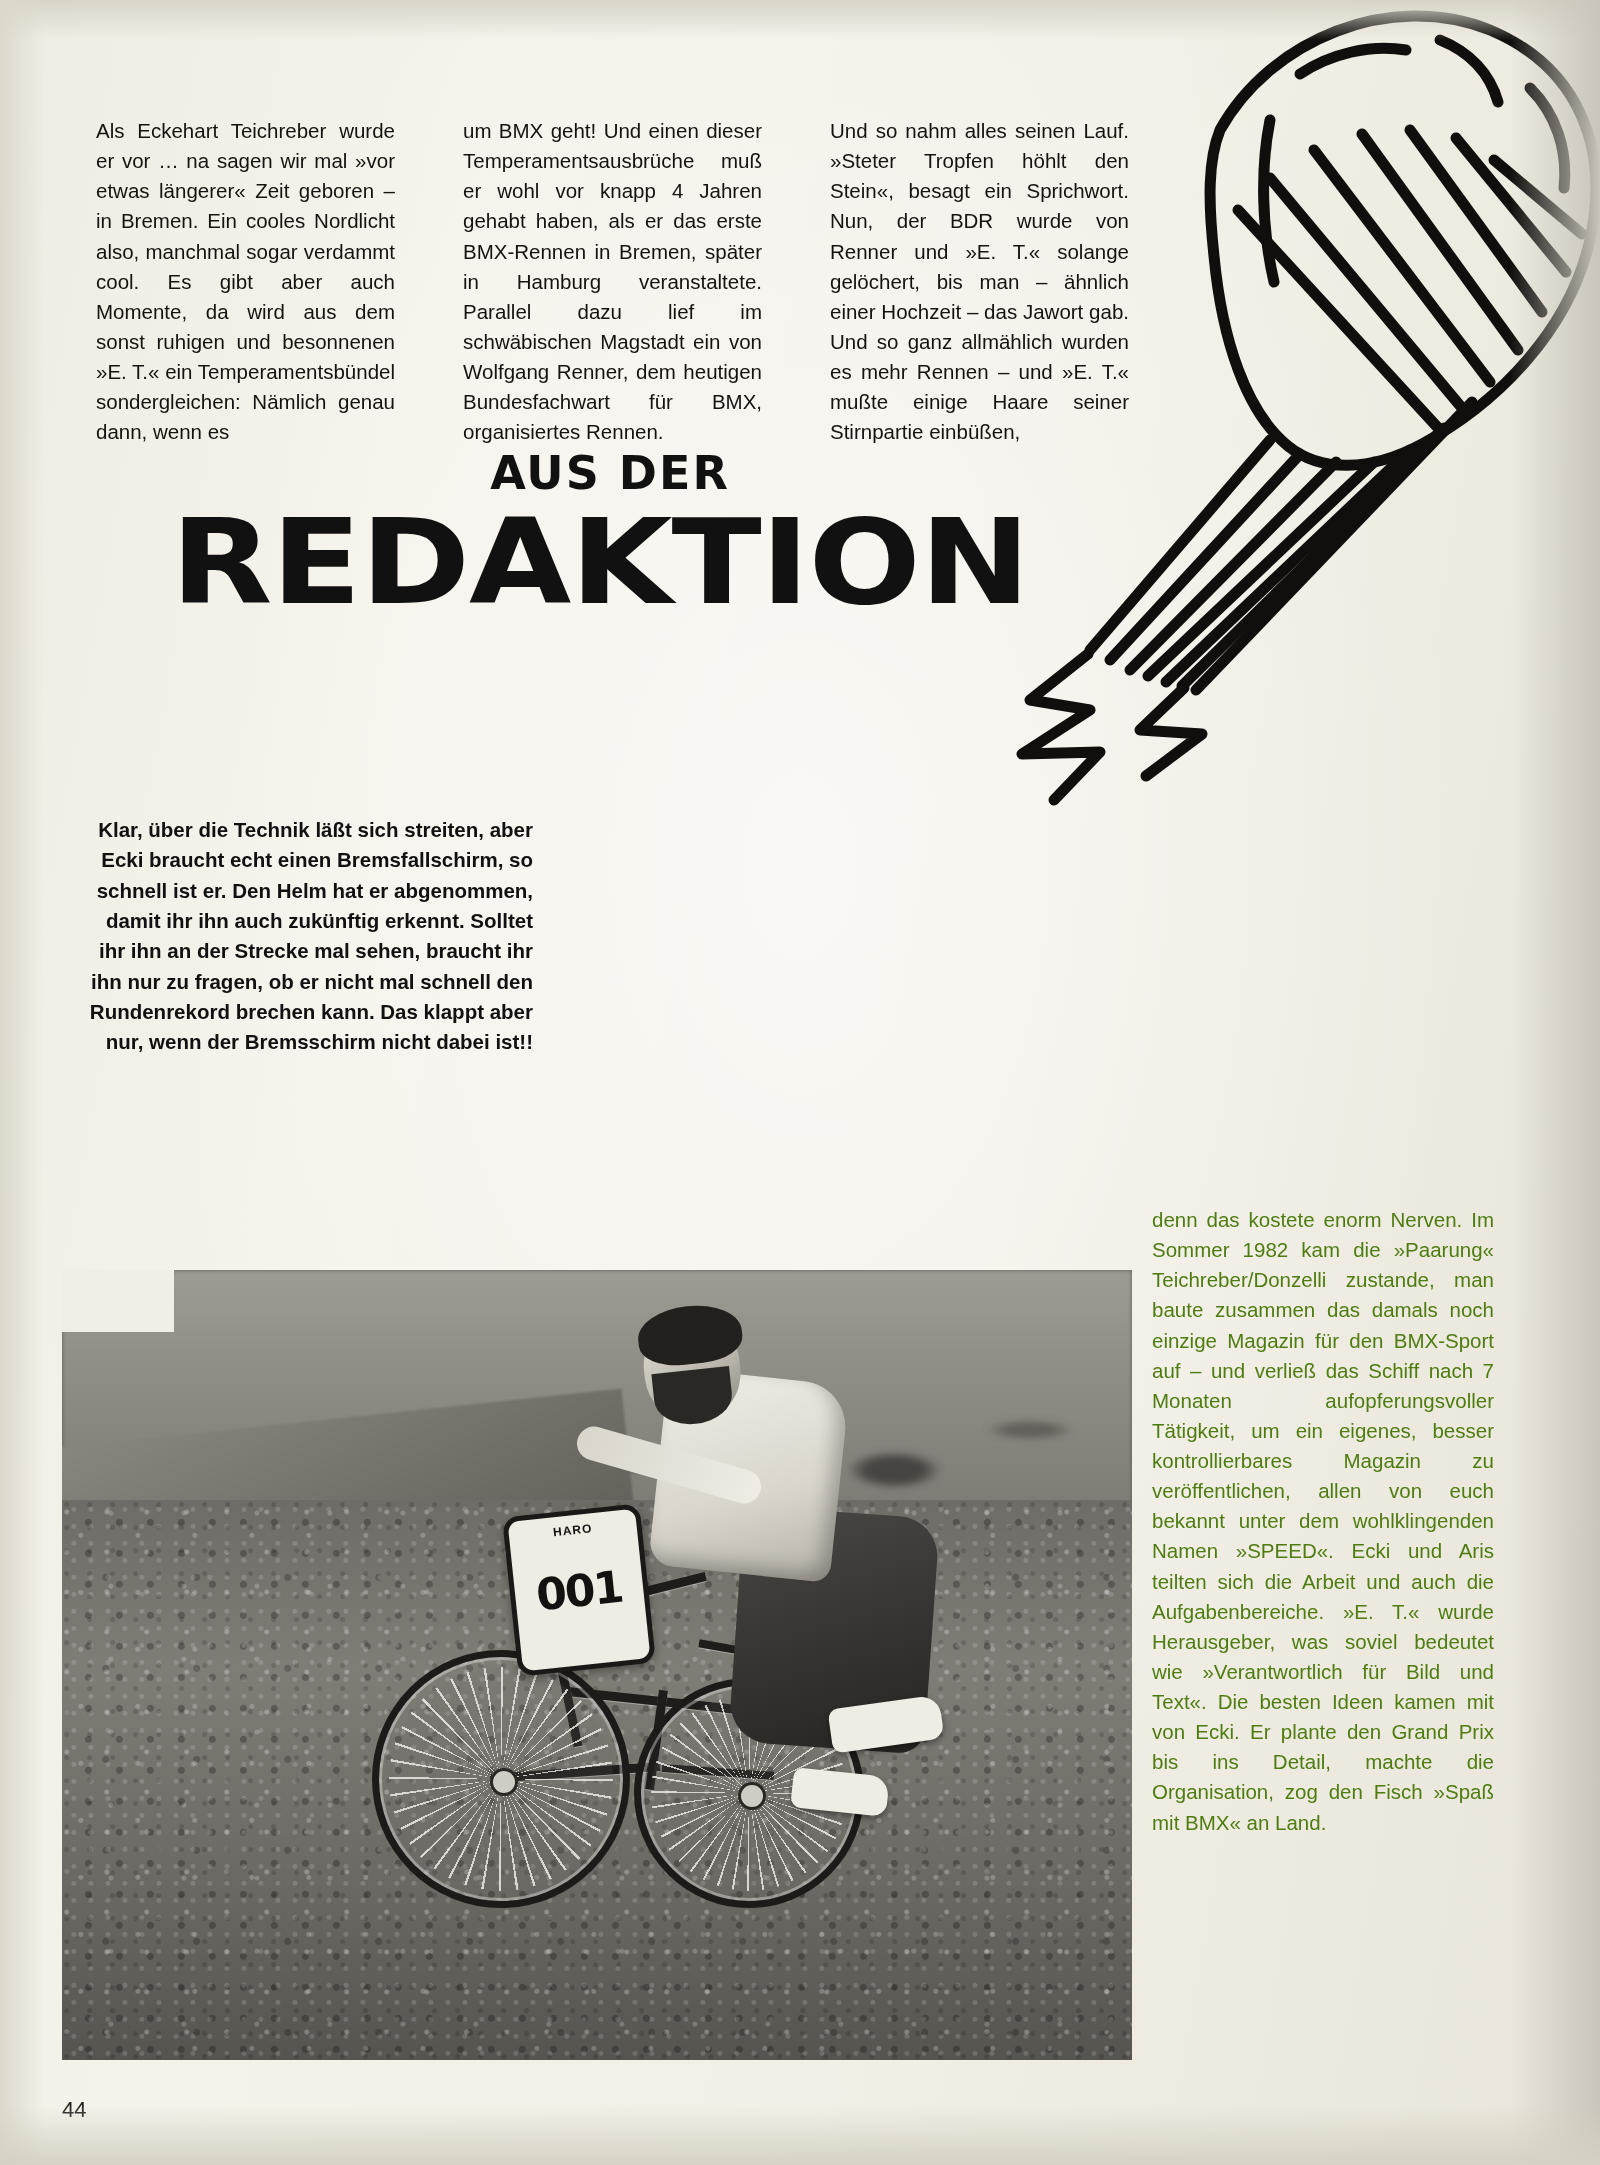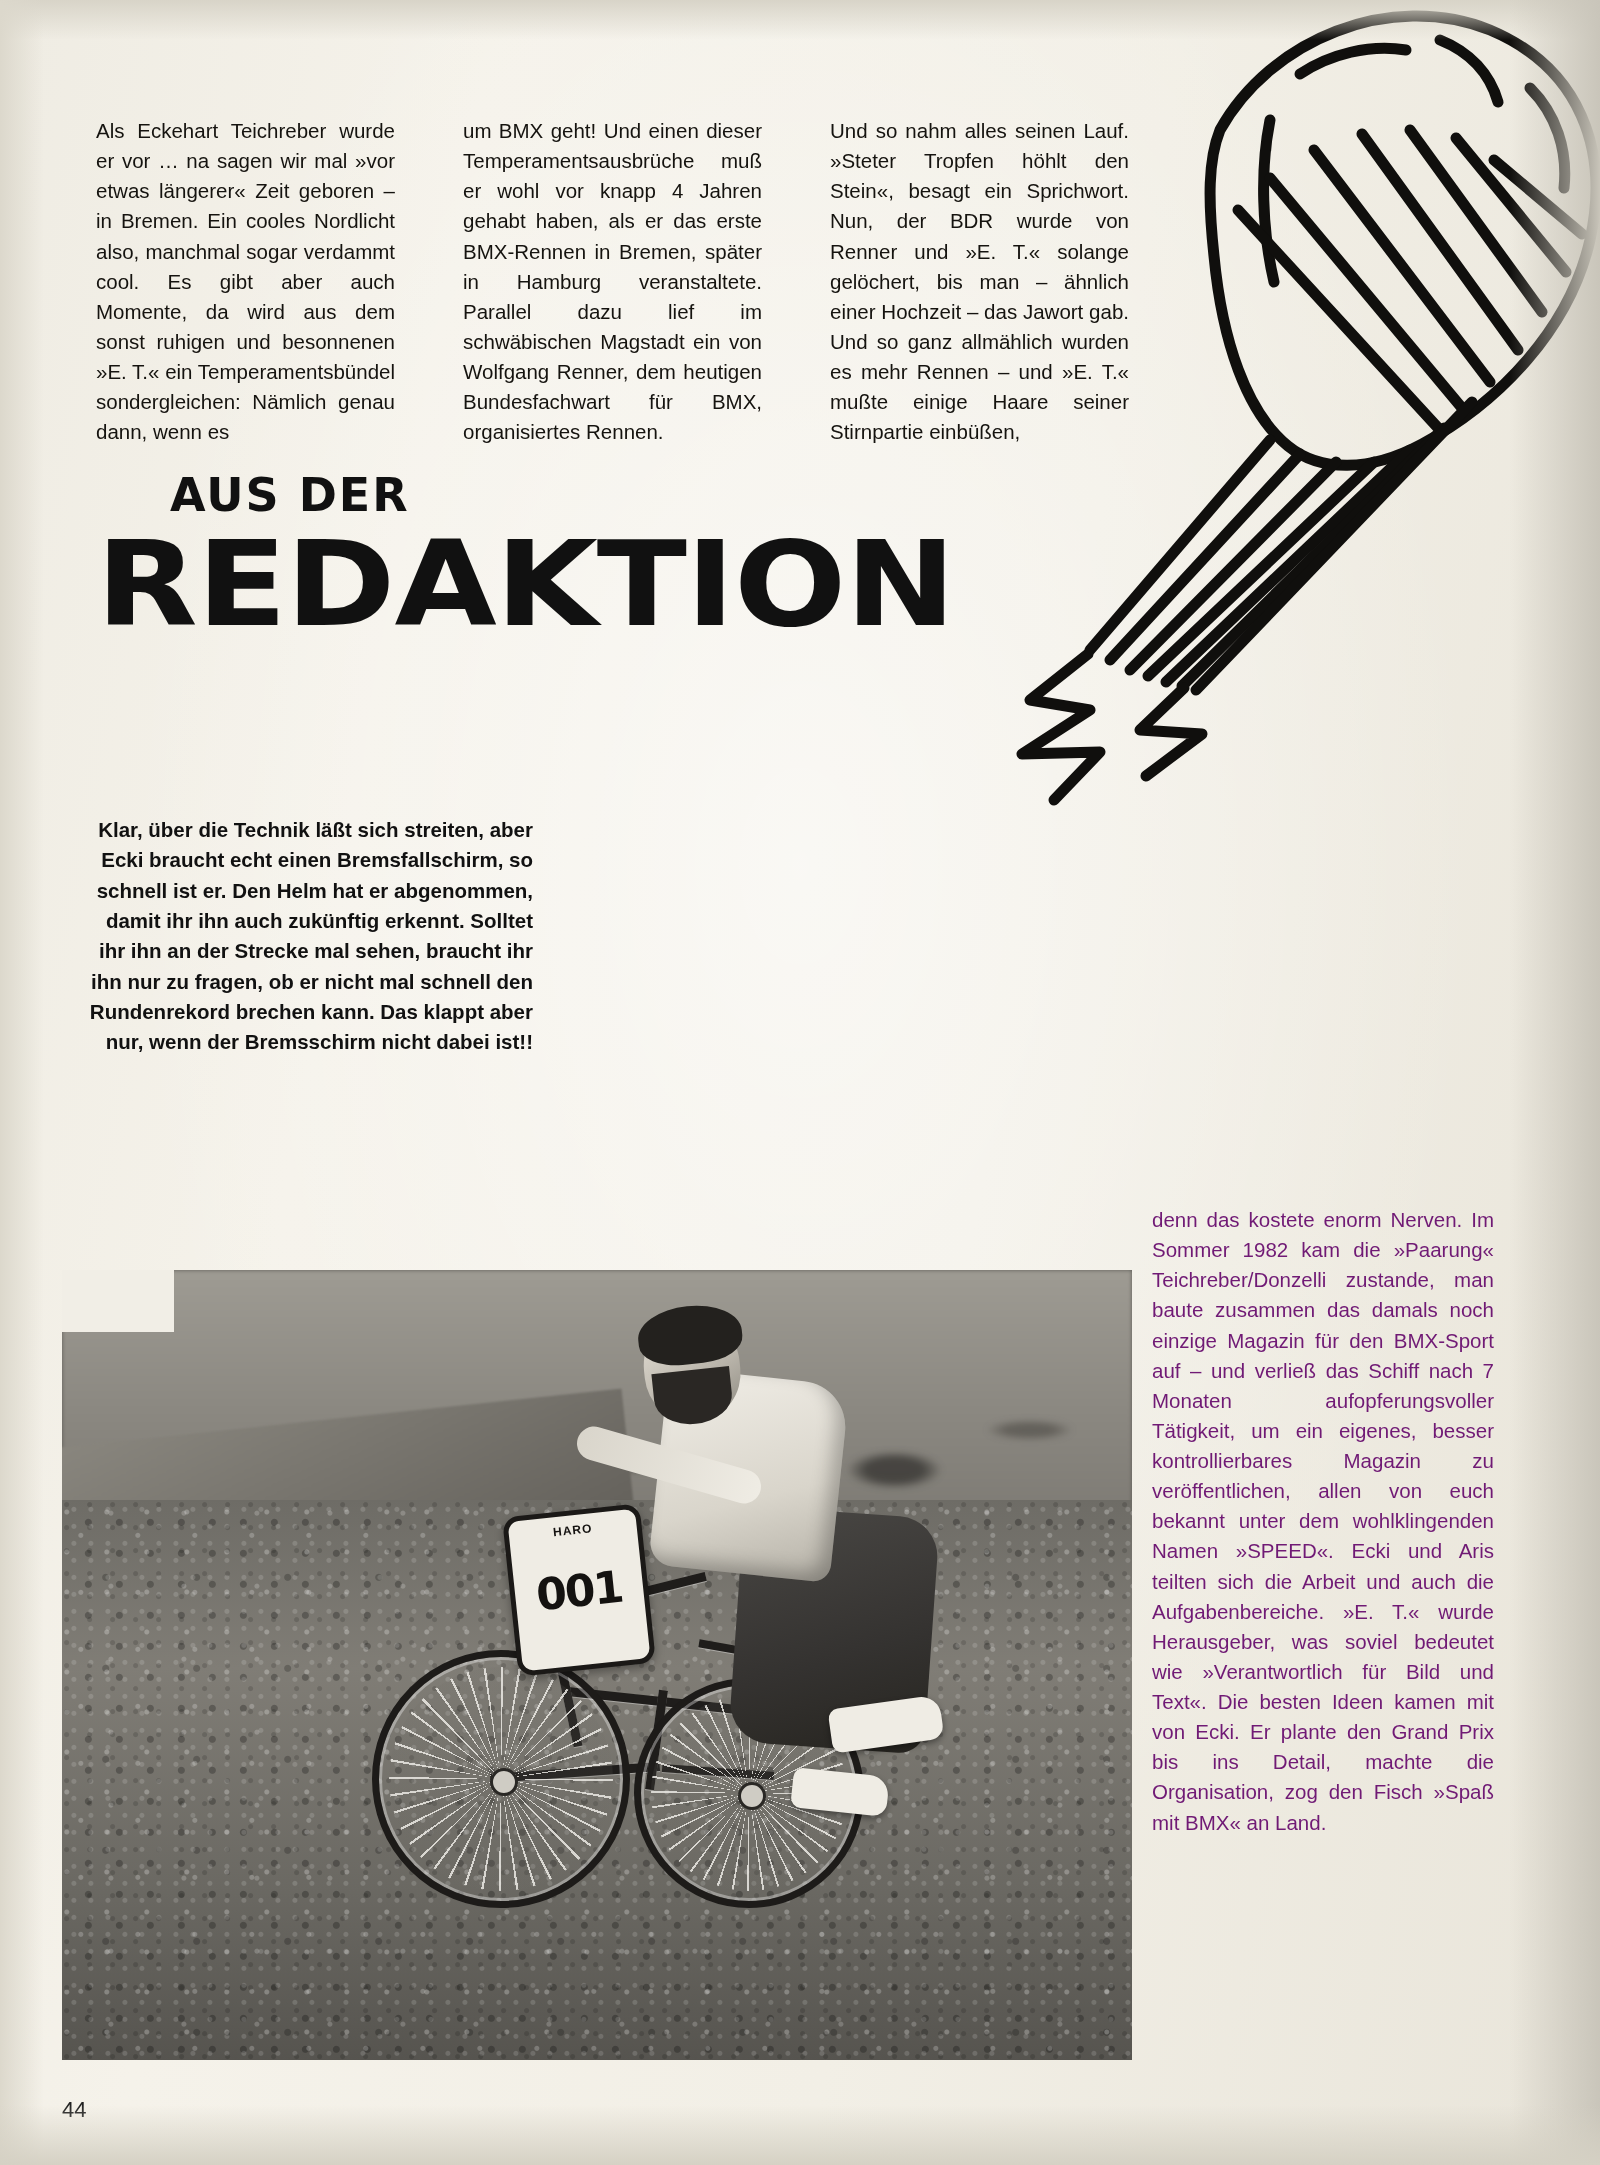--- a/index.html
+++ b/index.html
@@ -67,23 +67,23 @@
     text-justify: inter-word;
     hyphens: manual;
     color: #15130f;
   }
   .col p { margin: 16px; }
 
   
   .masthead {
     position: absolute;
     left: 150px;
-    top: 472px;
+    top: 450px;
     width: 900px;
-    text-align: left;
+    text-align: center;
   }
   .masthead .kicker {
     font-family: "DejaVu Sans", sans-serif;
     font-weight: 900;
     font-size: 46px;
     letter-spacing: 2px;
     line-height: 1;
     margin-left: 20px;
   }
   .masthead .big {
@@ -112,21 +112,21 @@
 
   
   .right-col {
     position: absolute;
     left: 1152px;
     top: 1205px;
     width: 342px;
     font-size: 20.5px;
     line-height: 1.47;
     text-align: justify;
-    color: #701a75;
+    color: #4d7c0f;
   }
 
   
   .photo {
     position: absolute;
     left: 62px;
     top: 1270px;
     width: 1070px;
     height: 790px;
     overflow: hidden;

